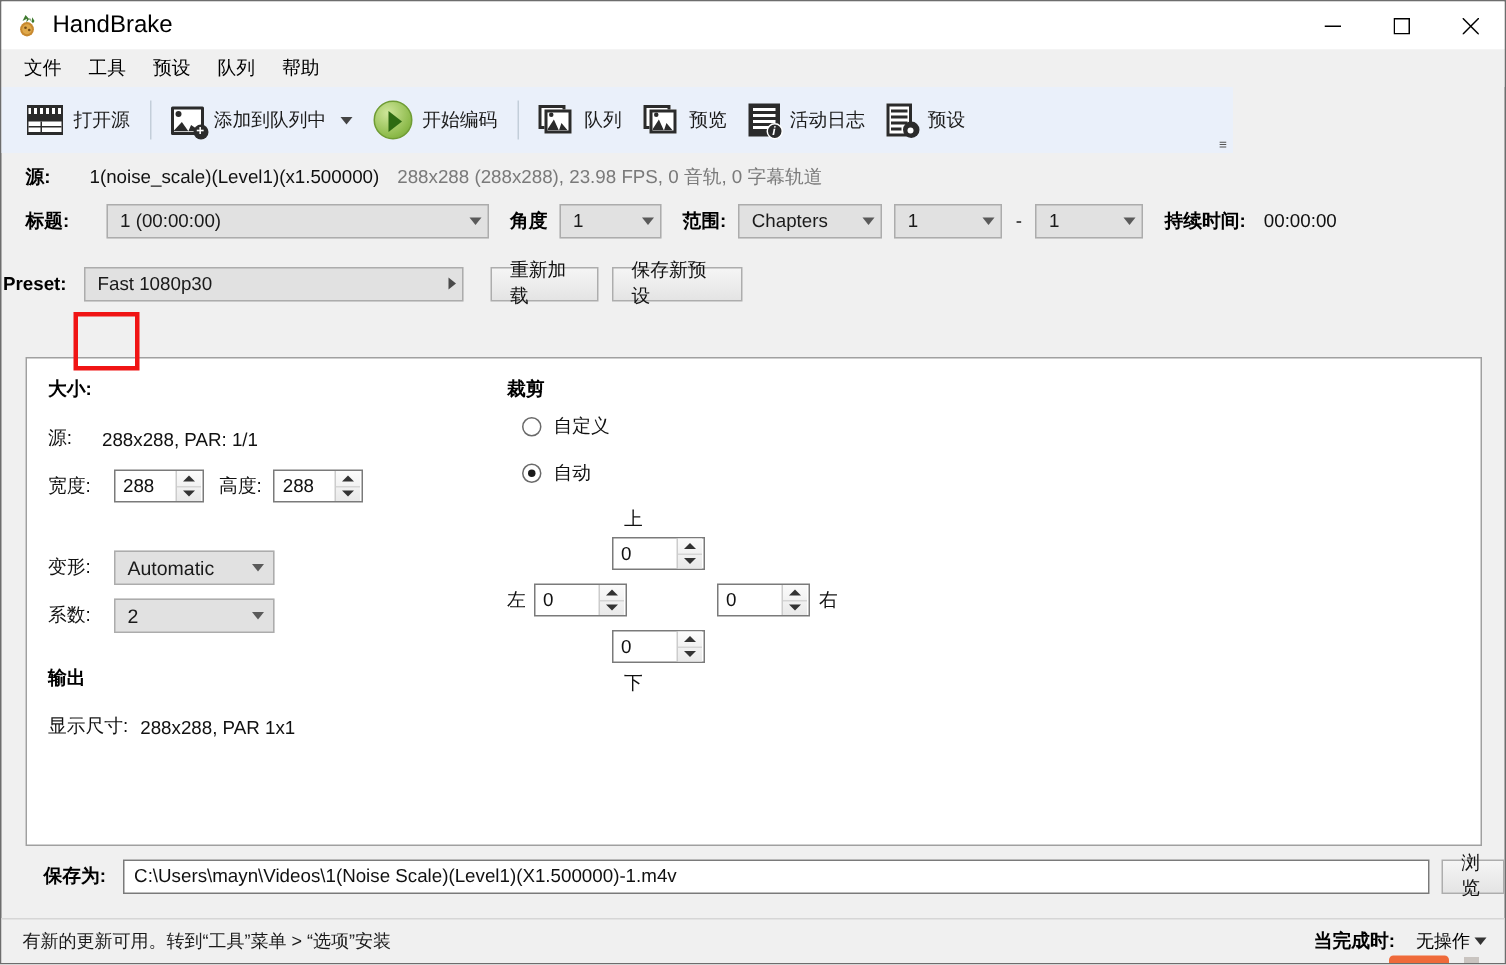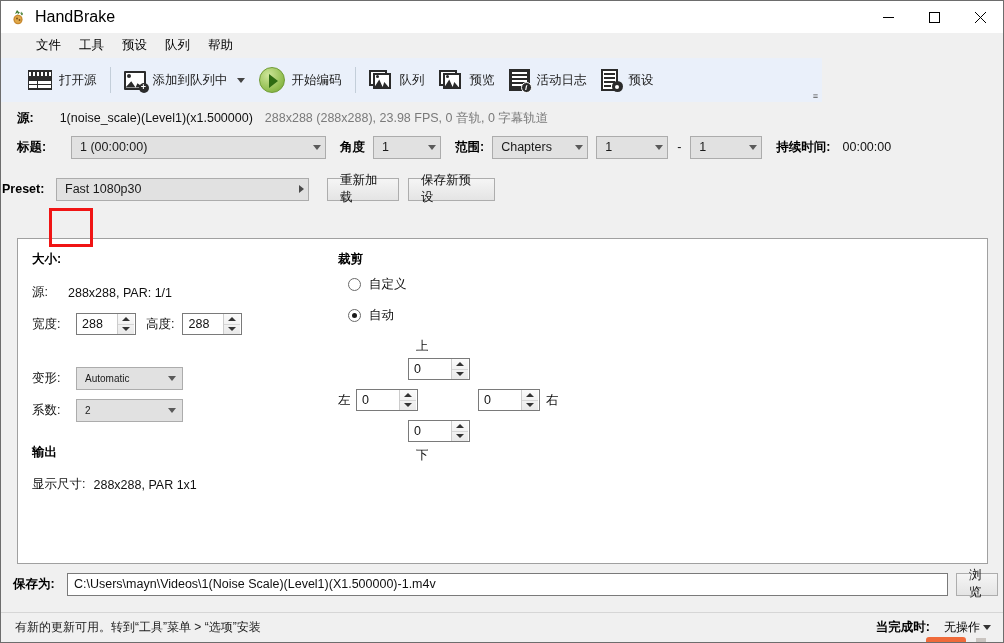--- a/index.html
+++ b/index.html
@@ -37,35 +37,35 @@
     display: flex; align-items: center; justify-content: center;
     font-size: 12px; color: #000;
   }
 
   
   .menubar {
     position: absolute; left: 0; top: 32px;
     width: 1002px; height: 25px;
     background: #f0f0f0;
     display: flex; align-items: center;
-    padding-left: 26px;
+    padding-left: 6px;
   }
   .menu-item {
     padding: 3px 9px;
     font-size: 12.5px;
     color: #000;
   }
 
   
   .toolbar {
     position: absolute; left: 0; top: 57px;
     width: 821px; height: 44px;
     background: #eaf0fa;
     display: flex; align-items: center;
-    padding-left: 16px;
+    padding-left: 6px;
   }
   .tb-btn {
     display: flex; align-items: center; gap: 7px;
     height: 36px; padding: 0 7px;
     color: #1a1a1a; font-size: 12.5px;
     white-space: nowrap;
   }
   .tb-sep {
     width: 1px; height: 26px; background: #c3ced9; margin: 0 6px;
     flex: none;
@@ -225,33 +225,33 @@
     content:""; position:absolute; left:50%; top:50%; transform:translate(-50%,-50%);
     border-left:4px solid transparent; border-right:4px solid transparent; border-bottom:4px solid #333;
   }
   .spin .db::after {
     content:""; position:absolute; left:50%; top:50%; transform:translate(-50%,-50%);
     border-left:4px solid transparent; border-right:4px solid transparent; border-top:4px solid #333;
   }
   .sel {
     height: 23px; background:#e1e1e1; border:1px solid #acacac;
     display:flex; align-items:center; padding:0 6px 0 8px;
-    font-size:10px; color:#1a1a1a;
+    font-size:13px; color:#1a1a1a;
   }
 
   
   .radio { width:13px; height:13px; border-radius:50%; border:1px solid #6a6a6a; background:#fff;
     position:relative; flex:none; }
   .radio.on::after { content:""; position:absolute; left:3px; top:3px; width:5px; height:5px;
     border-radius:50%; background:#1a1a1a; }
 
   
   .save-row {
     position: absolute; left: 0; top: 568px; width: 1002px; height: 30px;
-    display: flex; align-items: center; padding-left: 12px;
+    display: flex; align-items: center; padding-left: 28px;
   }
   .path-input {
     height: 23px; background:#fff; border:1px solid #7a7a7a;
     display:flex; align-items:center; padding-left:6px;
     font-size:12.5px; color:#111;
   }
 
   
   .statusbar {
     position: absolute; left: 0; bottom: 0; width: 1002px; height: 30px;

